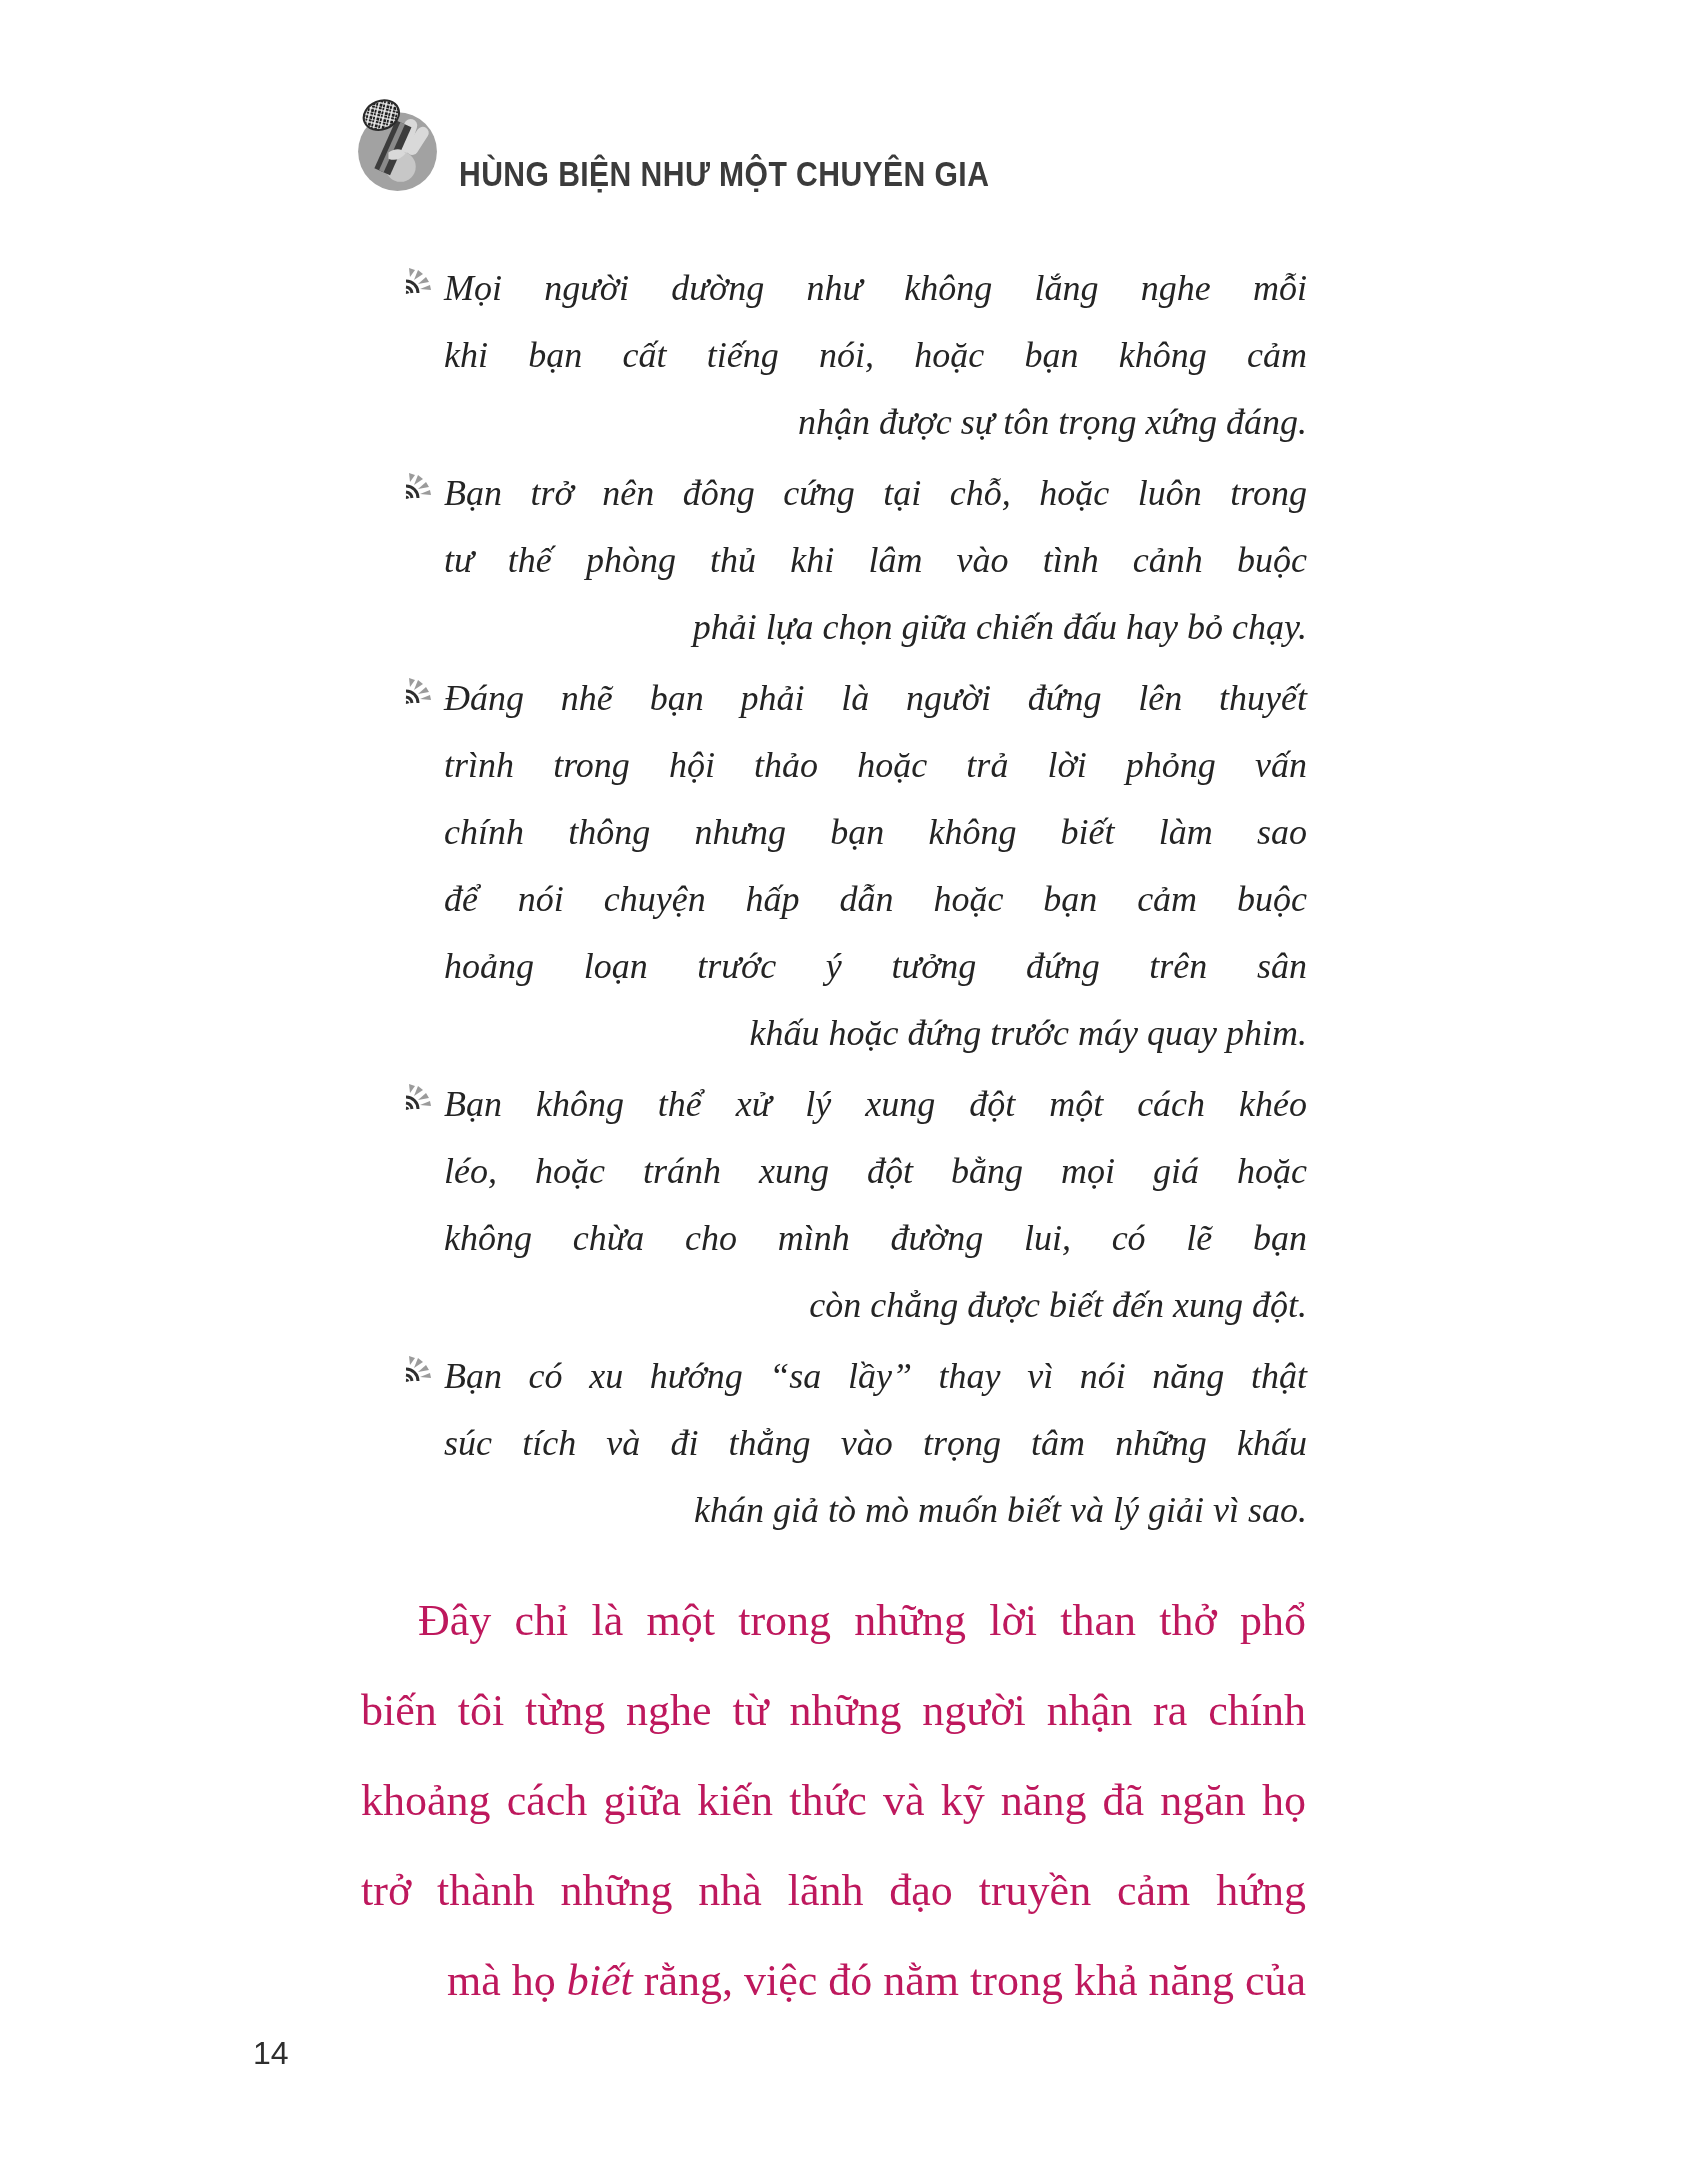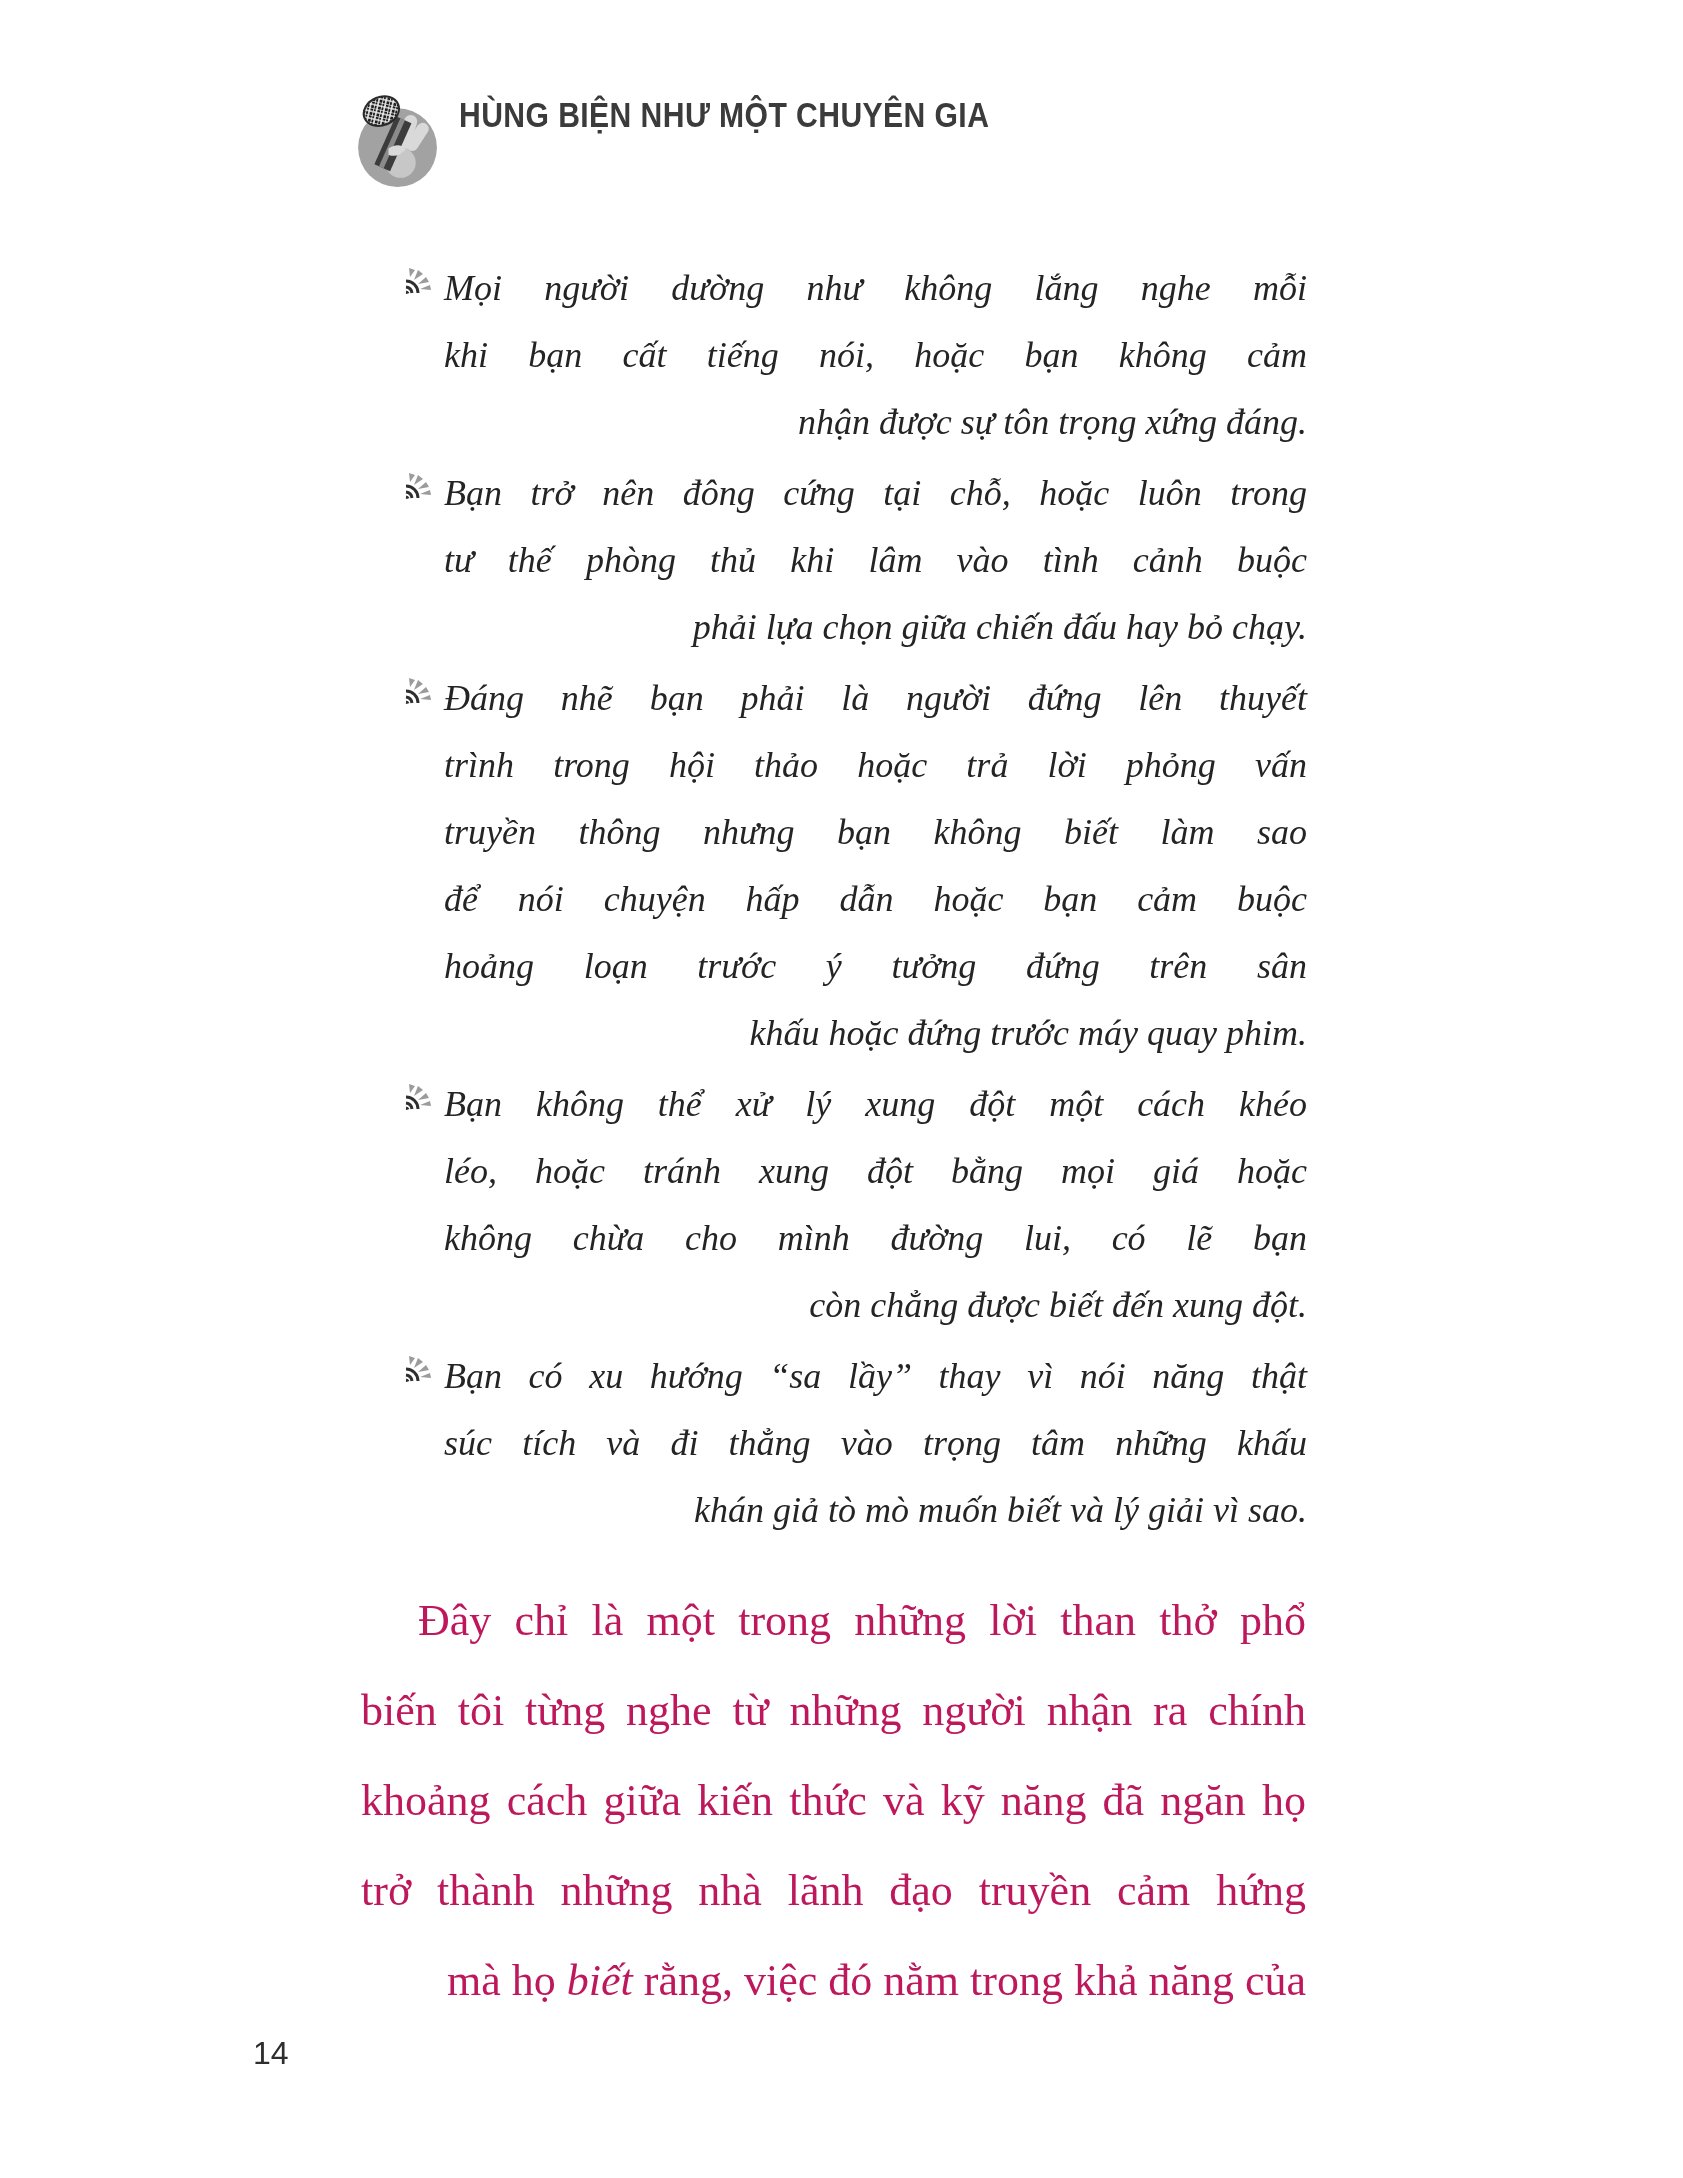--- a/index.html
+++ b/index.html
@@ -7,21 +7,21 @@
     position:relative;
     width:1683px;height:2178px;
     background:#ffffff;
     font-family:"Liberation Serif", serif;
     color:#222222;
     overflow:hidden;
   }
   
   .page-header{
     position:absolute;left:348px;top:95px;height:99px;
-    display:flex;align-items:flex-start;gap:16px;
+    display:flex;align-items:flex-end;gap:16px;
   }
   .logo{display:inline-block;line-height:0;}
   .header-title{
     font-family:"Liberation Sans", sans-serif;
     font-weight:700;font-size:35px;color:#3b3b3b;
     letter-spacing:0.5px;white-space:nowrap;
     display:inline-block;transform:scaleX(0.86);transform-origin:left center;
   }
   
   .bullet-list{position:absolute;left:404px;top:255px;width:903px;}
@@ -136,21 +136,21 @@
           <g fill="#9b9b9b">
             <path d="M6 9 L5 0 L11 2 Z"></path>
               <path d="M10 12 L14 2 L19 6 Z"></path>
               <path d="M14 16 L22 9 L25 14 Z"></path>
               <path d="M16 21 L26 17 L27 22 Z"></path>
           </g>
         </svg>
       </span>
       <div class="bline j">Đáng nhẽ bạn phải là người đứng lên thuyết</div>
       <div class="bline j">trình trong hội thảo hoặc trả lời phỏng vấn</div>
-      <div class="bline j">truyền thông nhưng bạn không biết làm sao</div>
+      <div class="bline j">chính thông nhưng bạn không biết làm sao</div>
       <div class="bline j">để nói chuyện hấp dẫn hoặc bạn cảm buộc</div>
       <div class="bline j">hoảng loạn trước ý tưởng đứng trên sân</div>
       <div class="bline last">khấu hoặc đứng trước máy quay phim.</div>
     </div>
 
     <div class="bullet-item">
       <span class="bullet-marker">
         <svg width="28" height="28" viewBox="0 0 28 28" aria-hidden="true">
           <g fill="none" stroke="#2f2f2f" stroke-width="3">
             <path d="M2 13 A 12 12 0 0 1 14 25"></path>

